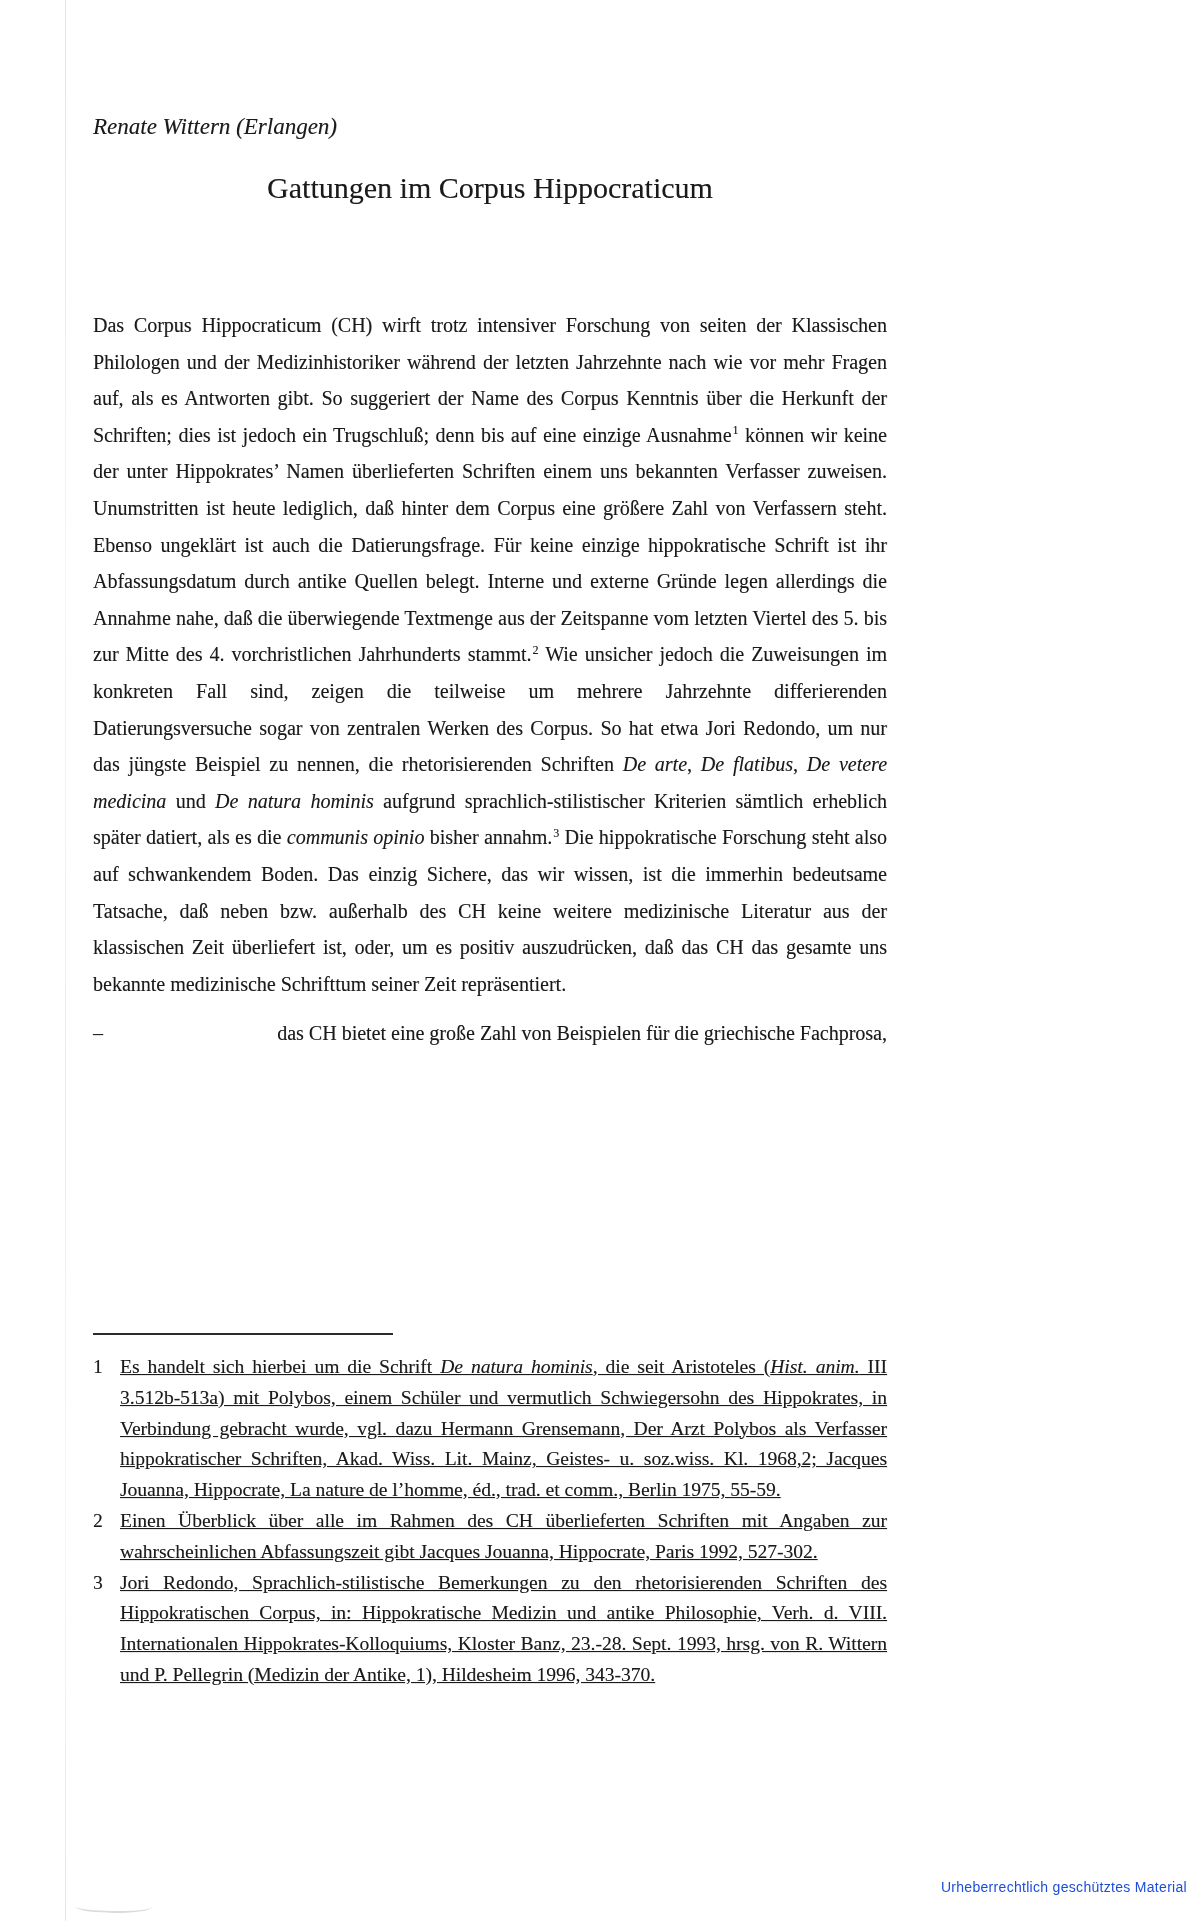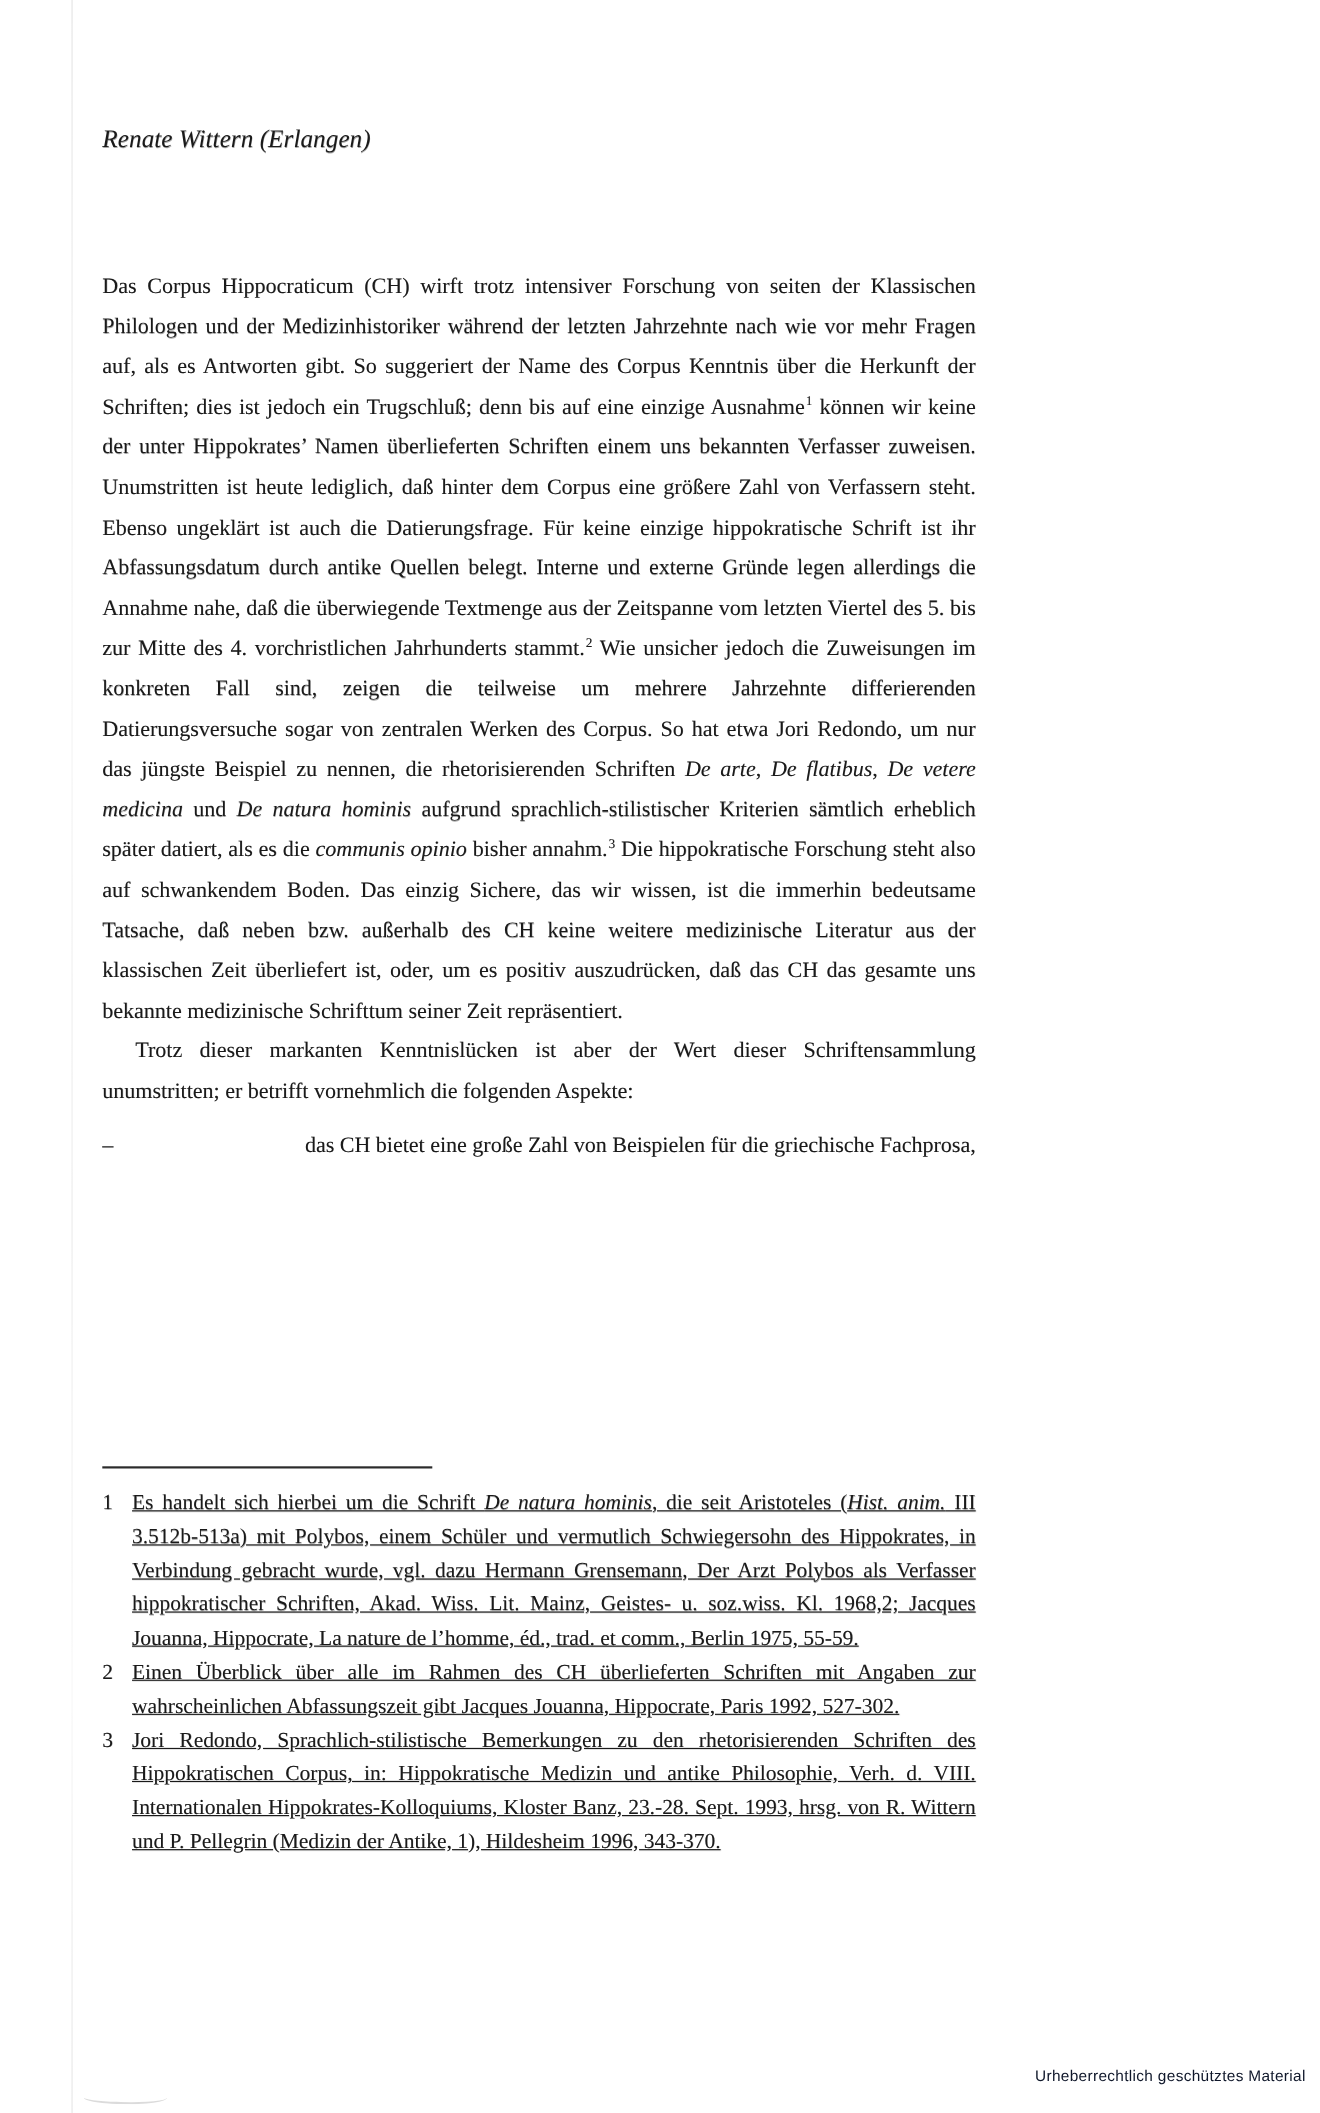--- a/index.html
+++ b/index.html
@@ -63,41 +63,41 @@
   }
   .fn-list { margin-top: 17px; font-size: 19.5px; line-height: 30.8px; }
   .fn { display: flex; }
   .fn-num { flex: none; width: 27px; }
   .fn-text { flex: 1; text-align: justify; text-decoration: underline; }
 
   .copyright {
     position: absolute; top: 1879px; right: 13px;
     font-family: "Liberation Sans", "DejaVu Sans", sans-serif;
     font-size: 14px; letter-spacing: 0.3px;
-    color: #0f172a;
+    color: #1d4ed8;
   }
 </style>
 </head>
 <body>
 
 <div class="page">
 
   <div class="scan-edge-line"></div>
   <div class="scan-corner-mark"></div>
 
   <div class="text-col">
 
     <p class="author">Renate Wittern (Erlangen)</p>
 
+    <h1 class="title">Gattungen im Corpus Hippocraticum</h1>
 
     <div class="body-text">
 
       <p class="para">Das Corpus Hippocraticum (CH) wirft trotz intensiver Forschung von seiten der Klassischen Philologen und der Medizinhistoriker während der letzten Jahrzehnte nach wie vor mehr Fragen auf, als es Antworten gibt. So suggeriert der Name des Corpus Kenntnis über die Herkunft der Schriften; dies ist jedoch ein Trugschluß; denn bis auf eine einzige Ausnahme<sup>1</sup> können wir keine der unter Hippokrates’ Namen überlieferten Schriften einem uns bekannten Verfasser zuweisen. Unumstritten ist heute lediglich, daß hinter dem Corpus eine größere Zahl von Verfassern steht. Ebenso ungeklärt ist auch die Datierungsfrage. Für keine einzige hippokratische Schrift ist ihr Abfassungsdatum durch antike Quellen belegt. Interne und externe Gründe legen allerdings die Annahme nahe, daß die überwiegende Textmenge aus der Zeitspanne vom letzten Viertel des 5. bis zur Mitte des 4. vorchristlichen Jahrhunderts stammt.<sup>2</sup> Wie unsicher jedoch die Zuweisungen im konkreten Fall sind, zeigen die teilweise um mehrere Jahrzehnte differierenden Datierungsversuche sogar von zentralen Werken des Corpus. So hat etwa Jori Redondo, um nur das jüngste Beispiel zu nennen, die rhetorisierenden Schriften <em>De arte</em>, <em>De flatibus</em>, <em>De vetere medicina</em> und <em>De natura hominis</em> aufgrund sprachlich-stilistischer Kriterien sämtlich erheblich später datiert, als es die <em>communis opinio</em> bisher annahm.<sup>3</sup> Die hippokratische Forschung steht also auf schwankendem Boden. Das einzig Sichere, das wir wissen, ist die immerhin bedeutsame Tatsache, daß neben bzw. außerhalb des CH keine weitere medizinische Literatur aus der klassischen Zeit überliefert ist, oder, um es positiv auszudrücken, daß das CH das gesamte uns bekannte medizinische Schrifttum seiner Zeit repräsentiert.</p>
 
-      <p class="para indented">Trotz dieser markanten Kenntnislücken ist aber der Wert dieser Schriftensammlung unumstritten; er betrifft vornehmlich die folgenden Aspekte:</p>
 
       <div class="list-item">
         <span class="list-marker">–</span>
         <span class="list-text">das CH bietet eine große Zahl von Beispielen für die griechische Fachprosa,</span>
       </div>
 
     </div>
   </div>
 
   <div class="footnotes-section">

